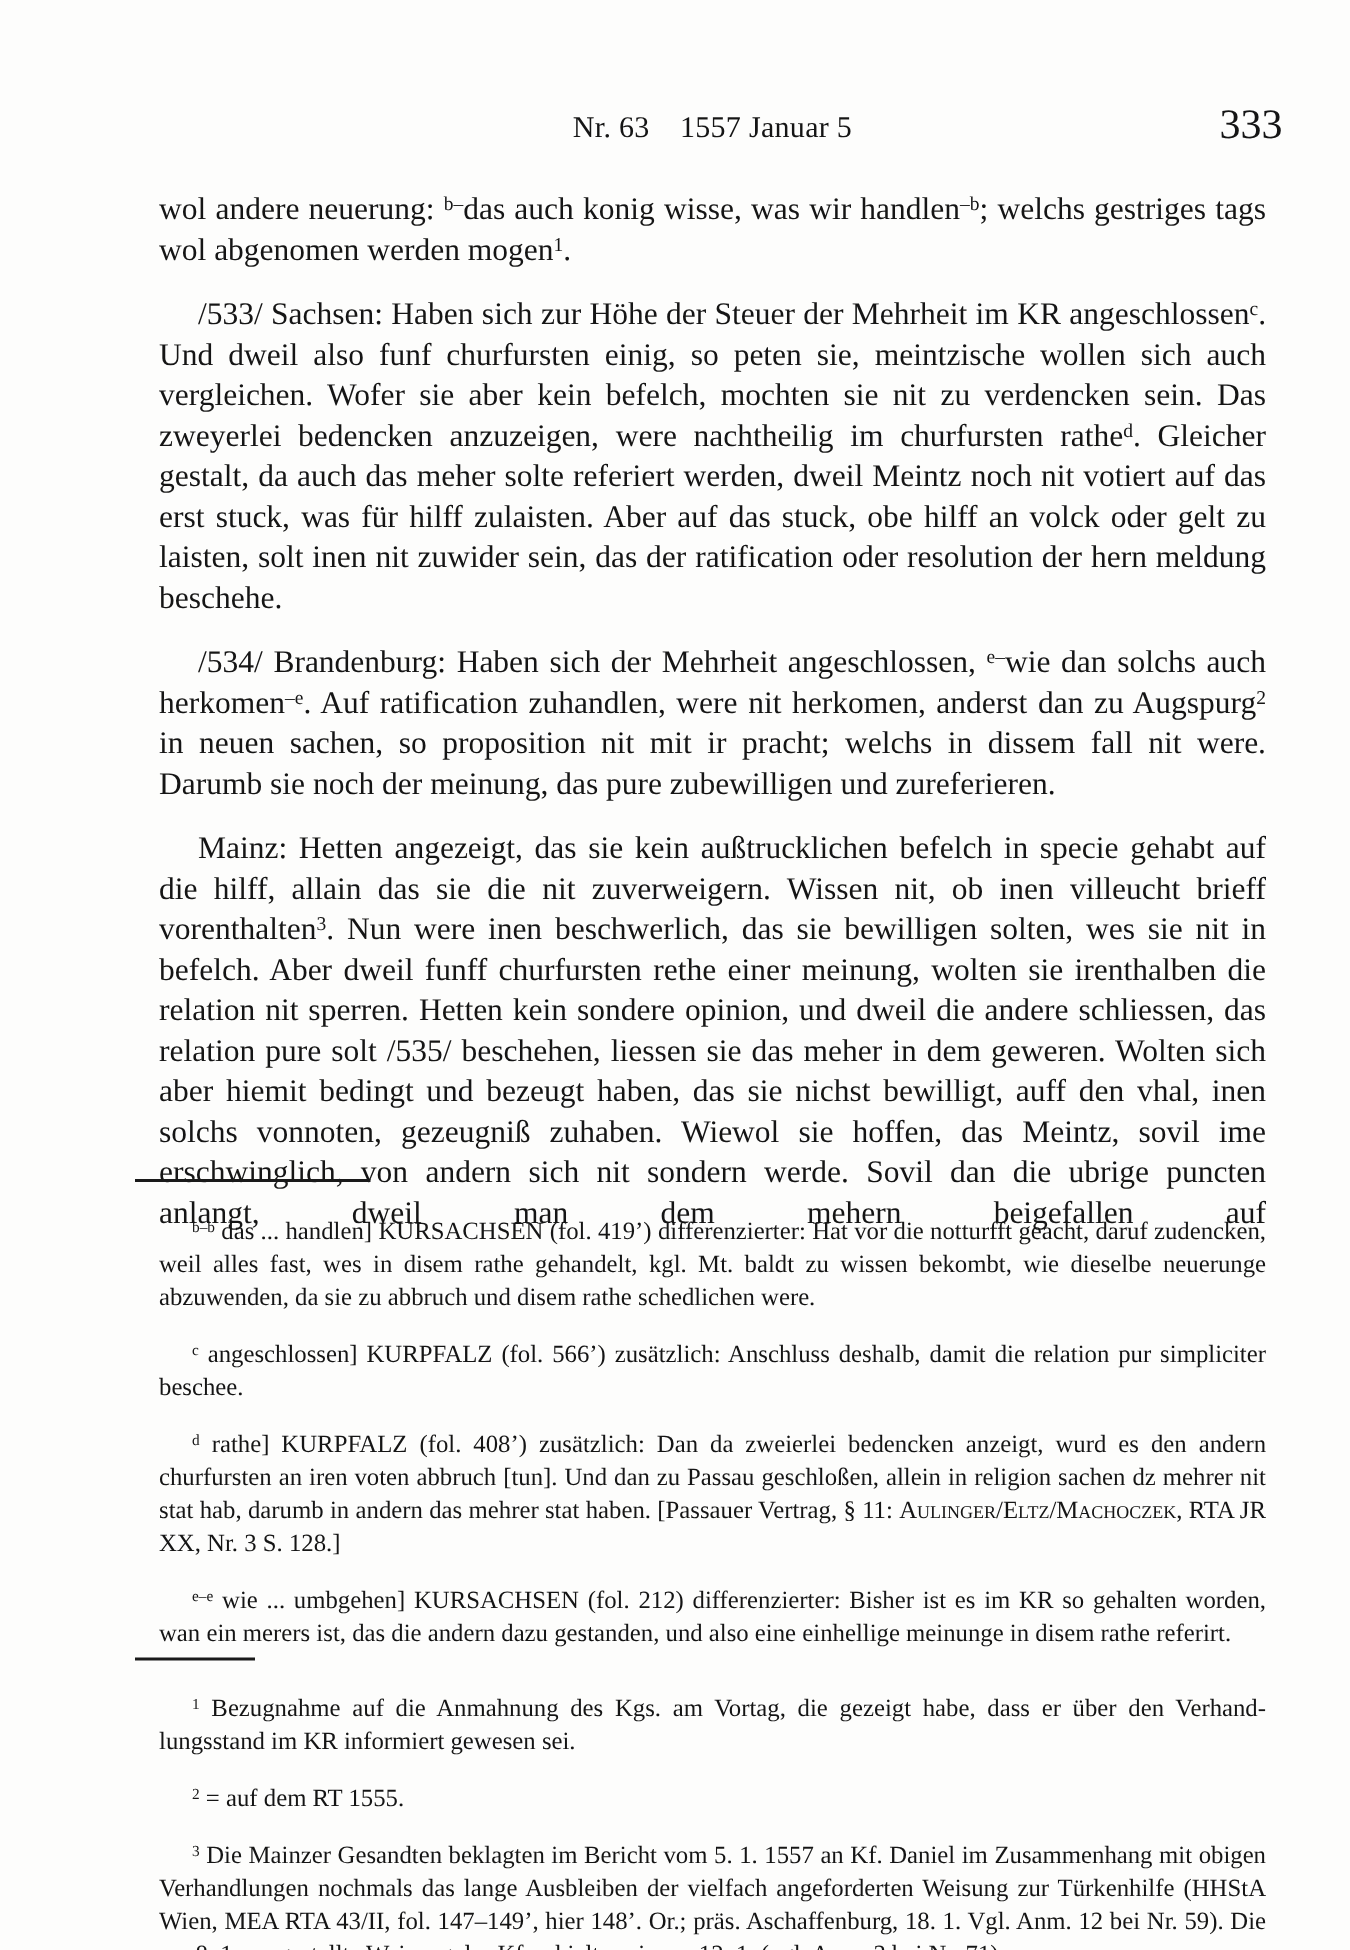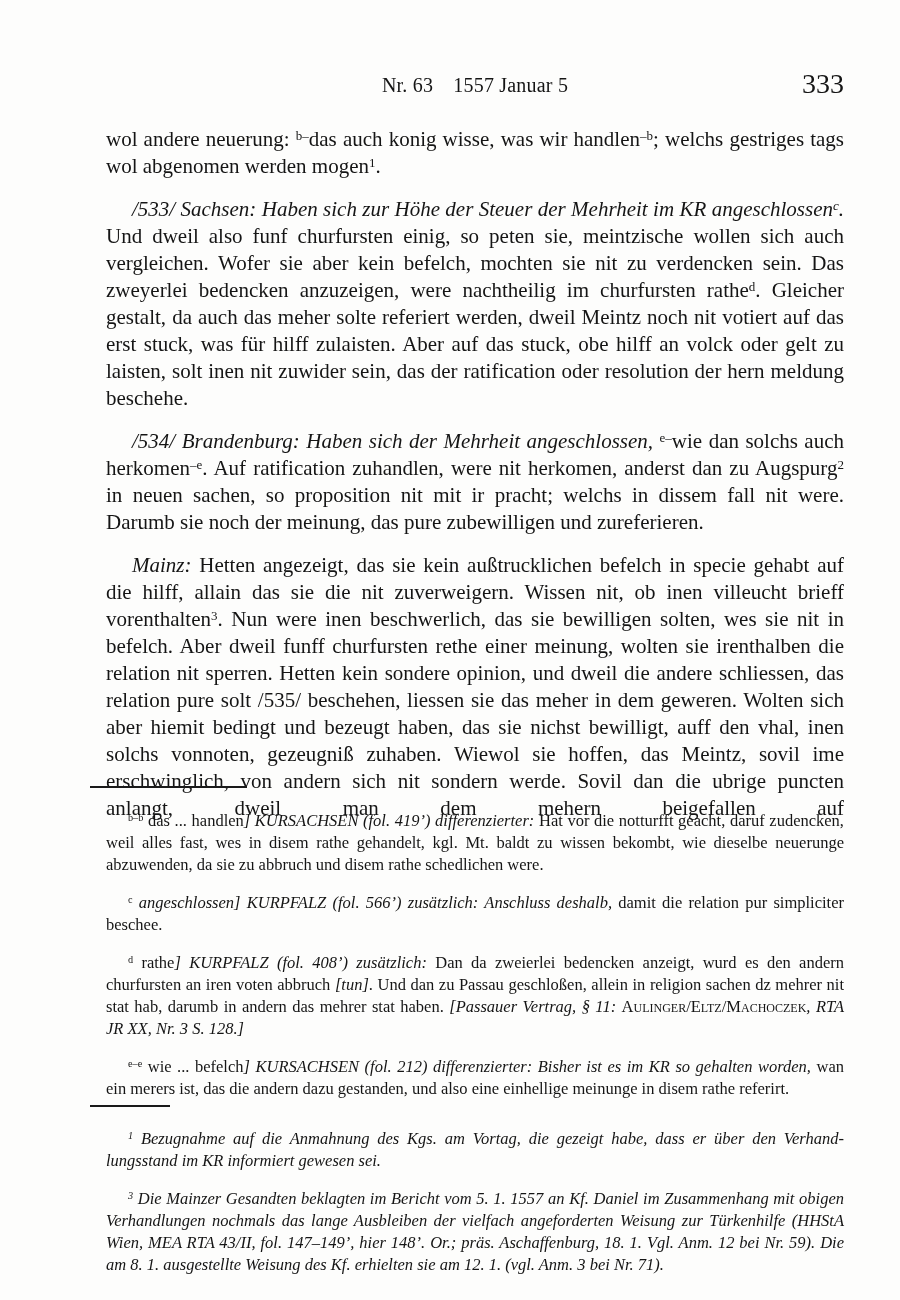--- a/index.html
+++ b/index.html
@@ -17,37 +17,37 @@
   
   .header-row { top: 74px; height: 36px; }
   .header-center {
     position: absolute; left: 0; right: 0;
     text-align: center;
     font-size: 20px;
     letter-spacing: 0.2px;
     white-space: pre;
   }
   .page-number {
-    position: absolute; right: 16px; top: -6px;
+    position: absolute; right: 5px; top: -6px;
     font-size: 28px;
   }
 
   
   .body-text {
     top: 110px;
     font-size: 21px;
     line-height: 27px;
     text-align: justify;
   }
   .para { margin: 16px; }
   .ind { text-indent: 26px; }
   .jlast { text-align-last: justify; }
 
   
-  .it { font-style: italic; }
+  .it { }
   .sc { font-variant: small-caps; }
   .sup {
     font-size: 62%;
     line-height: 0;
     position: relative;
     top: -0.45em;
   }
 
   
   .rule { position: absolute; left: 90px; height: 2px; background: #1a1a1a; }
@@ -88,23 +88,24 @@
       <p class="para ind"><span class="it">/534/ Brandenburg: Haben sich der Mehrheit angeschlossen,</span><span> </span><span class="sup">e–</span><span>wie dan solchs auch herkomen</span><span class="sup">–e</span><span>. Auf ratification zuhandlen, were nit herkomen, anderst dan zu Augspurg</span><span class="sup">2</span><span> in neuen sachen, so proposition nit mit ir pracht; welchs in dissem fall nit were. Darumb sie noch der meinung, das pure zubewilligen und zureferieren.</span></p>
       <p class="para ind jlast"><span class="it">Mainz:</span><span> Hetten angezeigt, das sie kein außtrucklichen befelch in specie gehabt auf die hilff, allain das sie die nit zuverweigern. Wissen nit, ob inen villeucht brieff vorenthalten</span><span class="sup">3</span><span>. Nun were inen beschwerlich, das sie bewilligen solten, wes sie nit in befelch. Aber dweil funff churfursten rethe einer meinung, wolten sie irenthalben die relation nit sperren. Hetten kein sondere opinion, und dweil die andere schliessen, das relation pure solt /535/ beschehen, liessen sie das meher in dem geweren. Wolten sich aber hiemit bedingt und bezeugt haben, das sie nichst bewilligt, auff den vhal, inen solchs vonnoten, gezeugniß zuhaben. Wiewol sie hoffen, das Meintz, sovil ime erschwinglich, von andern sich nit sondern werde. Sovil dan die ubrige puncten anlangt, dweil man dem mehern beigefallen auf</span></p>
     </div>
 
   <div class="rule rule-apparatus"></div>
 
   <div class="col apparatus">
       <p class="para ind"><span class="sup">b–b</span><span> das ... handlen</span><span class="it">] KURSACHSEN (fol. 419’) differenzierter:</span><span> Hat vor die notturfft geacht, daruf zudencken, weil alles fast, wes in disem rathe gehandelt, kgl. Mt. baldt zu wissen bekombt, wie dieselbe neuerunge abzuwenden, da sie zu abbruch und disem rathe schedlichen were.</span></p>
       <p class="para ind"><span class="sup">c</span><span class="it"> angeschlossen] KURPFALZ (fol. 566’) zusätzlich: Anschluss deshalb,</span><span> damit die relation pur simpliciter beschee.</span></p>
       <p class="para ind"><span class="sup">d</span><span> rathe</span><span class="it">] KURPFALZ (fol. 408’) zusätzlich:</span><span> Dan da zweierlei bedencken anzeigt, wurd es den andern churfursten an iren voten abbruch </span><span class="it">[tun]</span><span>. Und dan zu Passau geschloßen, allein in religion sachen dz mehrer nit stat hab, darumb in andern das mehrer stat haben. </span><span class="it">[Passauer Vertrag, § 11: </span><span class="sc">Aulinger/Eltz/Machoczek</span><span class="it">, RTA JR XX, Nr. 3 S. 128.]</span></p>
-      <p class="para ind"><span class="sup">e–e</span><span> wie ... befelch</span><span class="it">] KURSACHSEN (fol. 212) differenzierter: Bisher ist es im KR so gehalten worden,</span><span> wan ein merers ist, das die andern dazu gestanden, und also eine einhellige meinunge in disem rathe referirt.</span></p>
+      <p class="para ind"><span class="sup">e–e</span><span> wie ... umbgehen</span><span class="it">] KURSACHSEN (fol. 212) differenzierter: Bisher ist es im KR so gehalten worden,</span><span> wan ein merers ist, das die andern dazu gestanden, und also eine einhellige meinunge in disem rathe referirt.</span></p>
     </div>
 
   <div class="rule rule-footnotes"></div>
 
   <div class="col footnotes">
       <p class="para ind"><span class="it sup">1</span><span class="it"> Bezugnahme auf die Anmahnung des Kgs. am Vortag, die gezeigt habe, dass er über den Verhand­lungsstand im KR informiert gewesen sei.</span></p>
+      <p class="para ind"><span class="it sup">2</span><span class="it"> = auf dem RT 1555.</span></p>
       <p class="para ind"><span class="it sup">3</span><span class="it"> Die Mainzer Gesandten beklagten im Bericht vom 5. 1. 1557 an Kf. Daniel im Zusammenhang mit obigen Verhandlungen nochmals das lange Ausbleiben der vielfach angeforderten Weisung zur Türkenhilfe (HHStA Wien, MEA RTA 43/II, fol. 147–149’, hier 148’. Or.; präs. Aschaffenburg, 18. 1. Vgl. Anm. 12 bei Nr. 59). Die am 8. 1. ausgestellte Weisung des Kf. erhielten sie am 12. 1. (vgl. Anm. 3 bei Nr. 71).</span></p>
     </div>
 
 </div>
 
 </body></html>

